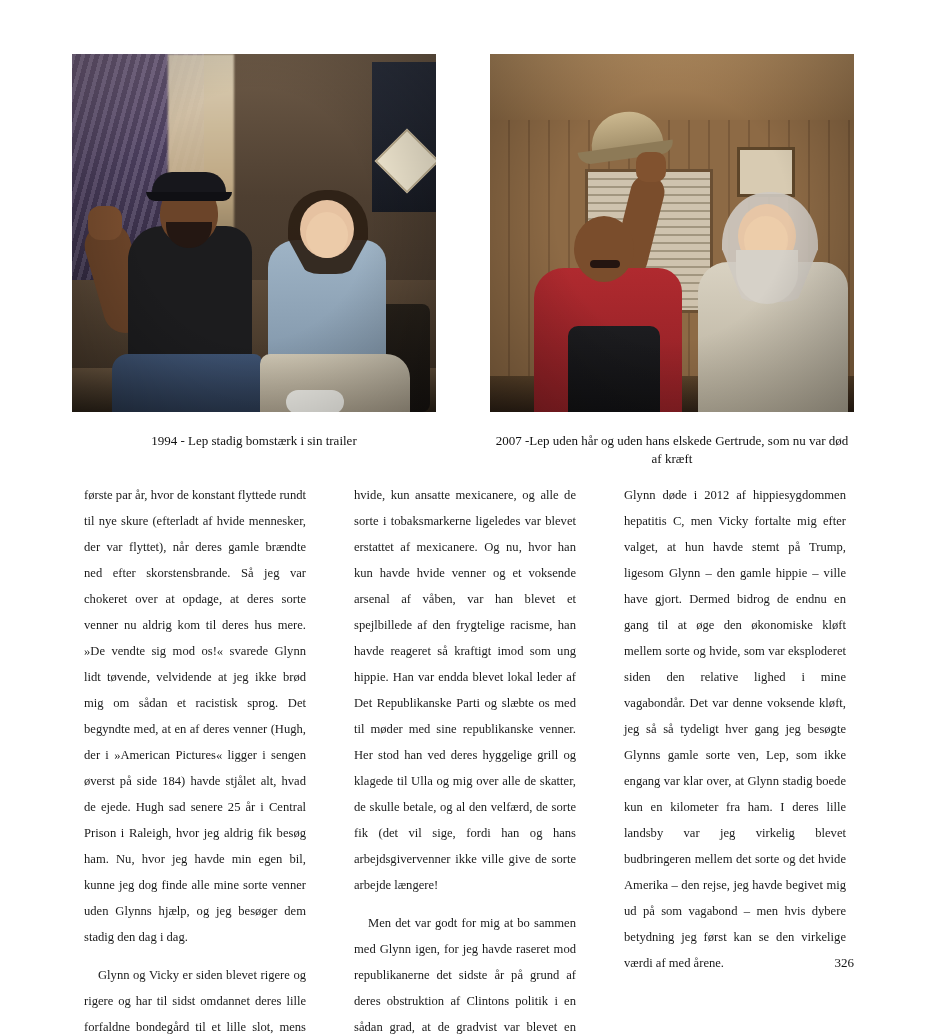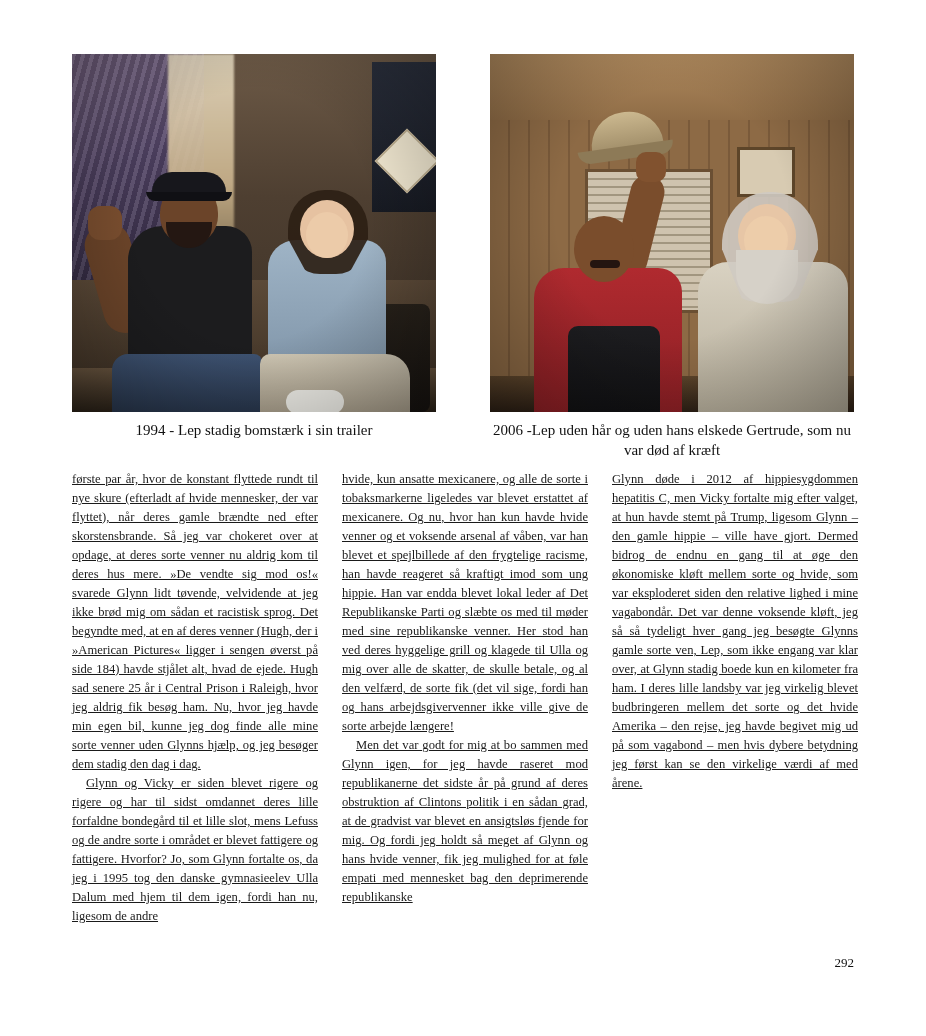--- a/index.html
+++ b/index.html
@@ -36,24 +36,24 @@
   }
   .photo {
     width: 364px;
     height: 358px;
     position: relative;
     overflow: hidden;
     background: #2b2118;
   }
   .caption {
     font-family: "Liberation Serif", serif;
-    font-size: 15px;
+    font-size: 13px;
     line-height: 1.35;
     text-align: center;
-    margin-top: 8px;
+    margin-top: 20px;
     color: #111;
   }
 
   
   .p1-wall {
     position: absolute; inset: 0;
     background:
       linear-gradient(180deg, #6d5a47 0%, #4e3f31 40%, #3a2f25 100%);
   }
   .p1-curtain {
@@ -241,28 +241,27 @@
     top: 470px;
     left: 72px;
     width: 786px;
     display: flex;
     gap: 24px;
   }
   .col {
     width: 246px;
   }
   .col p {
-    margin: 0;
+    margin: 12px;
     font-family: "Liberation Serif", serif;
     font-size: 12.6px;
-    line-height: 19px;
+    line-height: 26px;
     text-align: justify;
     text-justify: inter-word;
     hyphens: manual;
-    text-decoration: underline;
   }
   .col p + p {
     text-indent: 14px;
   }
 
   .folio {
     position: absolute;
     right: 72px;
     top: 955px;
     font-family: "Liberation Serif", serif;
@@ -321,34 +320,34 @@
         <div class="p2-manA-apron"></div>
         <div class="p2-manA-head"></div>
         <div class="p2-manA-mustache"></div>
         <div class="p2-manB-shirt"></div>
         <div class="p2-manB-hair"></div>
         <div class="p2-manB-head"></div>
         <div class="p2-manB-face"></div>
         <div class="p2-manB-beard"></div>
         <div class="p2-vign"></div>
       </div>
-      <div class="caption">2006 -Lep uden hår og uden hans elskede Gertrude, som nu var død af kræft</div>
+      <div class="caption">2007 -Lep uden hår og uden hans elskede Gertrude, som nu var død af kræft</div>
     </div>
 
   </div>
 
   <div class="columns">
     <div class="col">
       <p>første par år, hvor de konstant flyttede rundt til nye skure (efterladt af hvide mennesker, der var flyttet), når deres gamle brændte ned efter skorstensbrande. Så jeg var chokeret over at opdage, at deres sorte venner nu aldrig kom til deres hus mere. »De vendte sig mod os!« svarede Glynn lidt tøvende, velvidende at jeg ikke brød mig om sådan et racistisk sprog. Det begyndte med, at en af deres venner (Hugh, der i »American Pictures« ligger i sengen øverst på side 184) havde stjålet alt, hvad de ejede. Hugh sad senere 25 år i Central Prison i Raleigh, hvor jeg aldrig fik besøg ham. Nu, hvor jeg havde min egen bil, kunne jeg dog finde alle mine sorte venner uden Glynns hjælp, og jeg besøger dem stadig den dag i dag.</p>
       <p>Glynn og Vicky er siden blevet rigere og rigere og har til sidst omdannet deres lille forfaldne bondegård til et lille slot, mens Lefuss og de andre sorte i området er blevet fattigere og fattigere. Hvorfor? Jo, som Glynn fortalte os, da jeg i 1995 tog den danske gymnasieelev Ulla Dalum med hjem til dem igen, fordi han nu, ligesom de andre</p>
     </div>
     <div class="col">
       <p>hvide, kun ansatte mexicanere, og alle de sorte i tobaksmarkerne ligeledes var blevet erstattet af mexicanere. Og nu, hvor han kun havde hvide venner og et voksende arsenal af våben, var han blevet et spejlbillede af den frygtelige racisme, han havde reageret så kraftigt imod som ung hippie. Han var endda blevet lokal leder af Det Republikanske Parti og slæbte os med til møder med sine republikanske venner. Her stod han ved deres hyggelige grill og klagede til Ulla og mig over alle de skatter, de skulle betale, og al den velfærd, de sorte fik (det vil sige, fordi han og hans arbejdsgivervenner ikke ville give de sorte arbejde længere!</p>
       <p>Men det var godt for mig at bo sammen med Glynn igen, for jeg havde raseret mod republikanerne det sidste år på grund af deres obstruktion af Clintons politik i en sådan grad, at de gradvist var blevet en ansigtsløs fjende for mig. Og fordi jeg holdt så meget af Glynn og hans hvide venner, fik jeg mulighed for at føle empati med mennesket bag den deprimerende republikanske</p>
     </div>
     <div class="col">
       <p>Glynn døde i 2012 af hippiesygdommen hepatitis C, men Vicky fortalte mig efter valget, at hun havde stemt på Trump, ligesom Glynn – den gamle hippie – ville have gjort. Dermed bidrog de endnu en gang til at øge den økonomiske kløft mellem sorte og hvide, som var eksploderet siden den relative lighed i mine vagabondår. Det var denne voksende kløft, jeg så så tydeligt hver gang jeg besøgte Glynns gamle sorte ven, Lep, som ikke engang var klar over, at Glynn stadig boede kun en kilometer fra ham. I deres lille landsby var jeg virkelig blevet budbringeren mellem det sorte og det hvide Amerika – den rejse, jeg havde begivet mig ud på som vagabond – men hvis dybere betydning jeg først kan se den virkelige værdi af med årene.</p>
     </div>
   </div>
 
-  <div class="folio">292</div>
+  <div class="folio">326</div>
 
 </div>
 
 </body></html>

